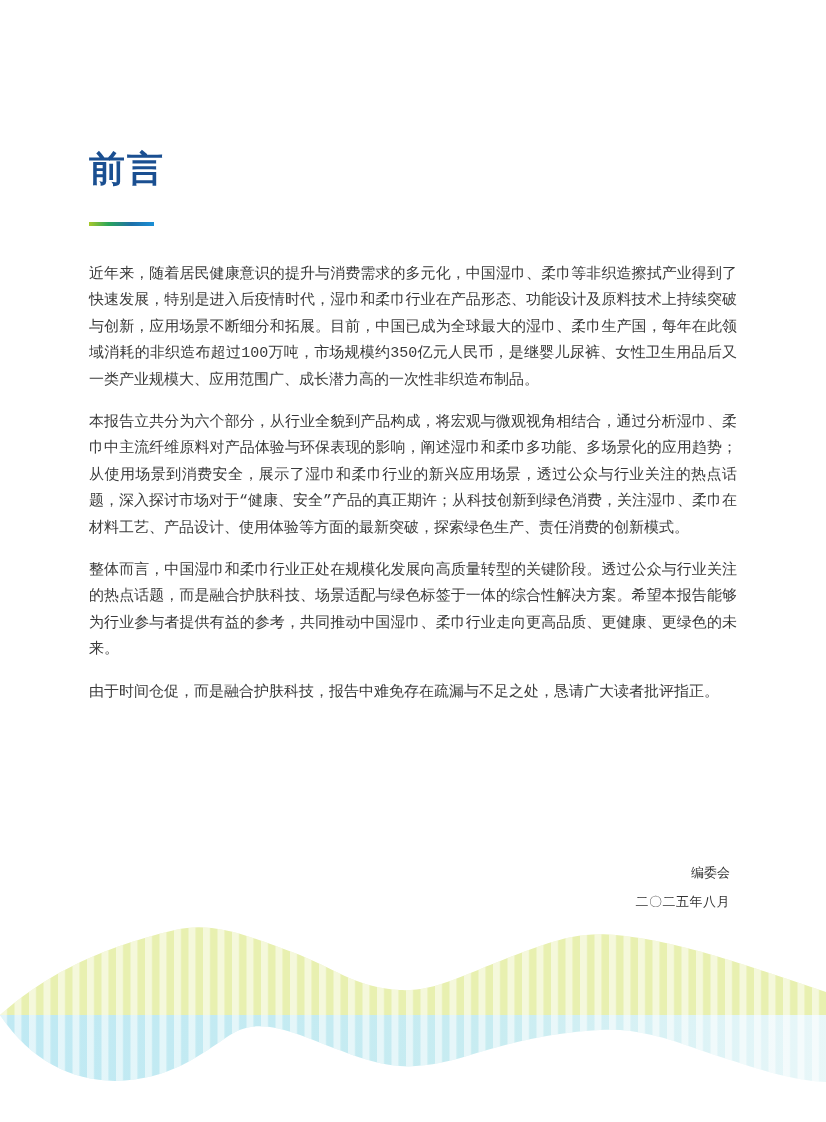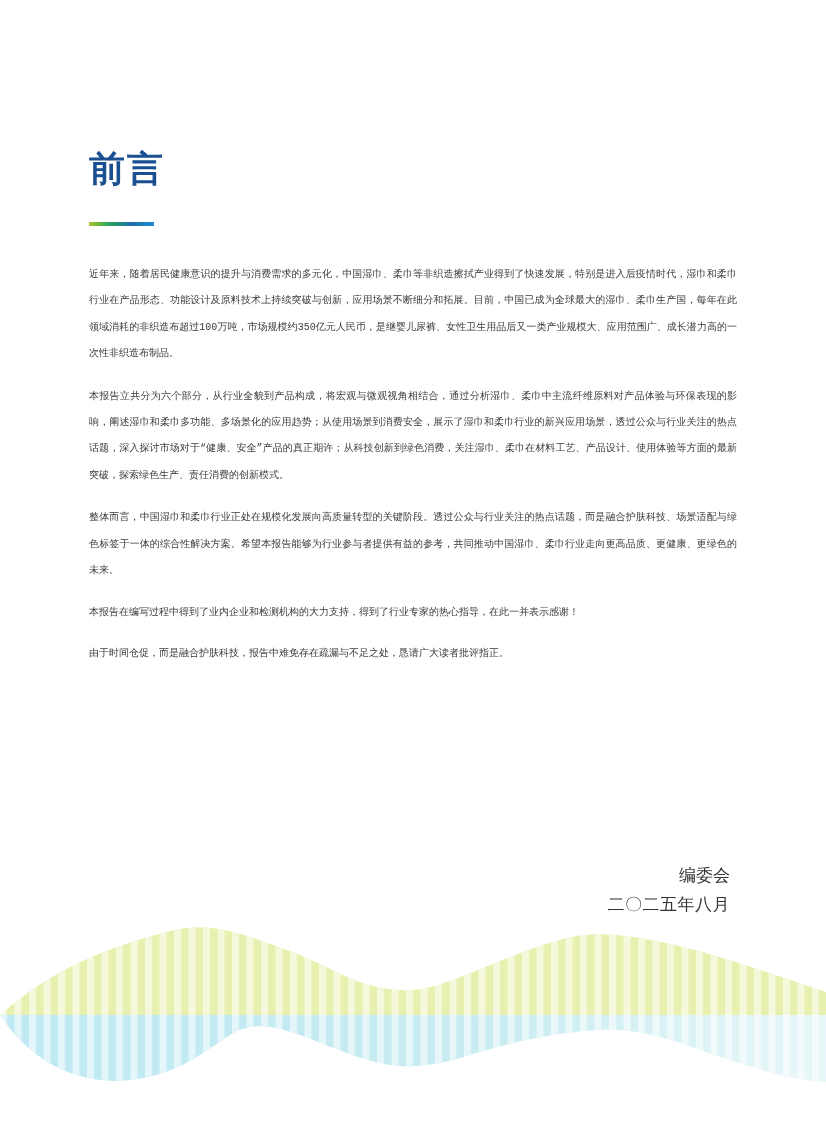--- a/index.html
+++ b/index.html
@@ -1,39 +1,38 @@
 <!DOCTYPE html>
 <html><head>
   <meta charset="utf-8">
   <style>
     html, body { margin: 0; padding: 0; background: #ffffff; }
     body { width: 826px; height: 1122px; position: relative; overflow: hidden; font-family: "DejaVu Sans", "Liberation Sans", sans-serif; }
     .page { position: absolute; inset: 0; font-family: Liberation Mono, monospace; }
     .title { position: absolute; left: 89px; top: 150px; font-size: 36px; font-weight: bold; color: #1a4f91; letter-spacing: 2px; line-height: 44px; margin: 0; }
     .title-bar { position: absolute; left: 89px; top: 222px; width: 65px; height: 4px; background: linear-gradient(90deg, #a8c82a 0%, #2aa55a 30%, #1e6fa8 65%, #1a8fd6 100%); }
-    .body-text { position: absolute; left: 89px; top: 262px; width: 648px; color: #3a3a3a; font-size: 10px; line-height: 26.4px; }
+    .body-text { position: absolute; left: 89px; top: 262px; width: 648px; color: #3a3a3a; font-size: 15px; line-height: 26.4px; }
     .body-text p { margin: 0 0 16px 0; text-align: justify; }
     .body-text p.tight { margin-bottom: 14px; }
-    .sign { position: absolute; right: 96px; text-align: right; color: #333; font-size: 17px; }
+    .sign { position: absolute; right: 96px; text-align: right; color: #333; font-size: 13px; }
     .sign.org { top: 864px; }
     .sign.date { top: 893px; letter-spacing: 0.5px; }
     .wave { position: absolute; left: 0; top: 910px; width: 826px; height: 212px; }
   </style>
 </head>
 <body>
 
 <div class="page">
   <h1 class="title">前言</h1>
   <div class="title-bar"></div>
 
   <div class="body-text">
     <p>近年来，随着居民健康意识的提升与消费需求的多元化，中国湿巾、柔巾等非织造擦拭产业得到了快速发展，特别是进入后疫情时代，湿巾和柔巾行业在产品形态、功能设计及原料技术上持续突破与创新，应用场景不断细分和拓展。目前，中国已成为全球最大的湿巾、柔巾生产国，每年在此领域消耗的非织造布超过100万吨，市场规模约350亿元人民币，是继婴儿尿裤、女性卫生用品后又一类产业规模大、应用范围广、成长潜力高的一次性非织造布制品。</p>
     <p>本报告立共分为六个部分，从行业全貌到产品构成，将宏观与微观视角相结合，通过分析湿巾、柔巾中主流纤维原料对产品体验与环保表现的影响，阐述湿巾和柔巾多功能、多场景化的应用趋势；从使用场景到消费安全，展示了湿巾和柔巾行业的新兴应用场景，透过公众与行业关注的热点话题，深入探讨市场对于“健康、安全”产品的真正期许；从科技创新到绿色消费，关注湿巾、柔巾在材料工艺、产品设计、使用体验等方面的最新突破，探索绿色生产、责任消费的创新模式。</p>
     <p>整体而言，中国湿巾和柔巾行业正处在规模化发展向高质量转型的关键阶段。透过公众与行业关注的热点话题，而是融合护肤科技、场景适配与绿色标签于一体的综合性解决方案。希望本报告能够为行业参与者提供有益的参考，共同推动中国湿巾、柔巾行业走向更高品质、更健康、更绿色的未来。</p>
-    <p class="tight">本报告在编写过程中得到了业内企业和检测机构的大力支持，得到了行业专家的热心指导，在此一并表示感谢！</p>
     <p>由于时间仓促，而是融合护肤科技，报告中难免存在疏漏与不足之处，恳请广大读者批评指正。</p>
   </div>
 
   <div class="sign org">编委会</div>
   <div class="sign date">二〇二五年八月</div>
 
   <svg class="wave" viewBox="0 0 826 212" preserveAspectRatio="none">
     <defs>
       <pattern id="stripes" x="0" y="0" width="14.5" height="212" patternUnits="userSpaceOnUse">
         <rect x="0" y="0" width="7" height="212" fill="#ffffff" opacity="0.55"></rect>

